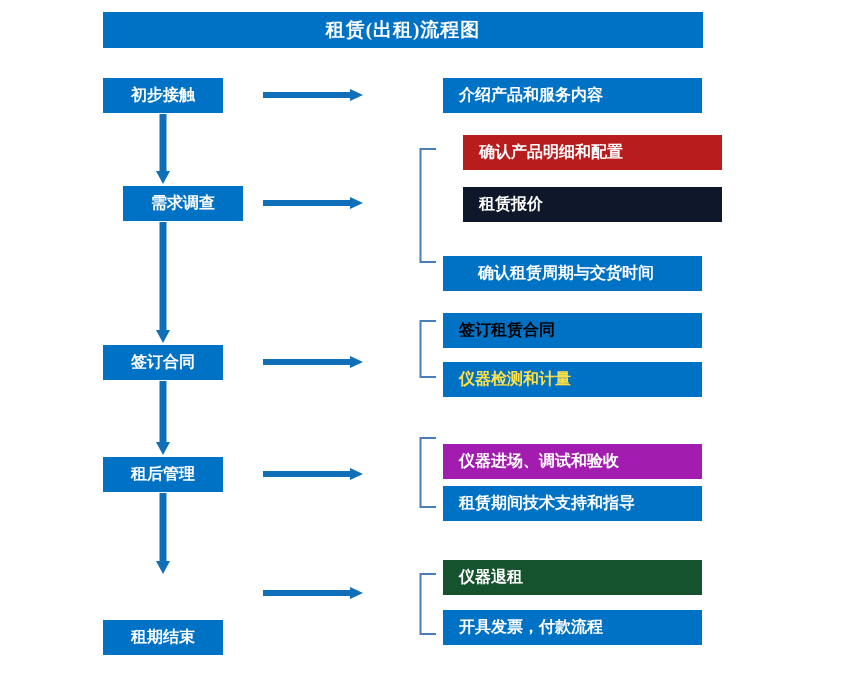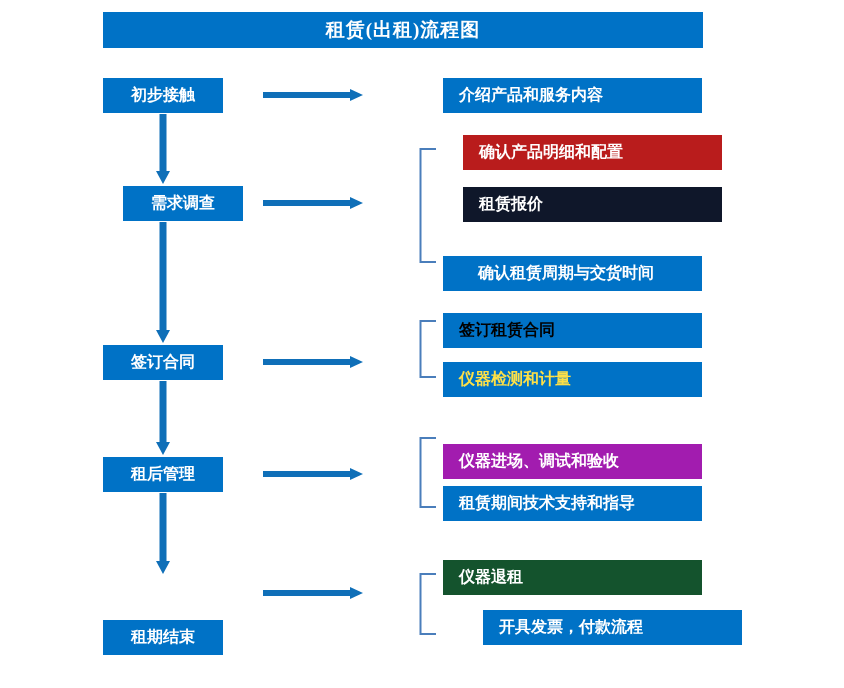--- a/index.html
+++ b/index.html
@@ -212,18 +212,18 @@
       </div>
       <div class="box detail" style="top: 444px; left: 443px; background: #a21caf; color: rgb(255, 255, 255);">
         <span>仪器进场、调试和验收</span>
       </div>
       <div class="box detail" style="top: 486px; left: 443px; background: rgb(0, 114, 198); color: rgb(255, 255, 255);">
         <span>租赁期间技术支持和指导</span>
       </div>
       <div class="box detail" style="top: 560px; left: 443px; background: #14532d; color: rgb(255, 255, 255);">
         <span>仪器退租</span>
       </div>
-      <div class="box detail" style="top: 610px; left: 443px; background: rgb(0, 114, 198); color: rgb(255, 255, 255); margin-left: 40px;">
+      <div class="box detail" style="top: 610px; left: 443px; background: rgb(0, 114, 198); color: rgb(255, 255, 255);">
         <span>开具发票，付款流程</span>
       </div>
     </div>
 
 </div>
 
 </body></html>

